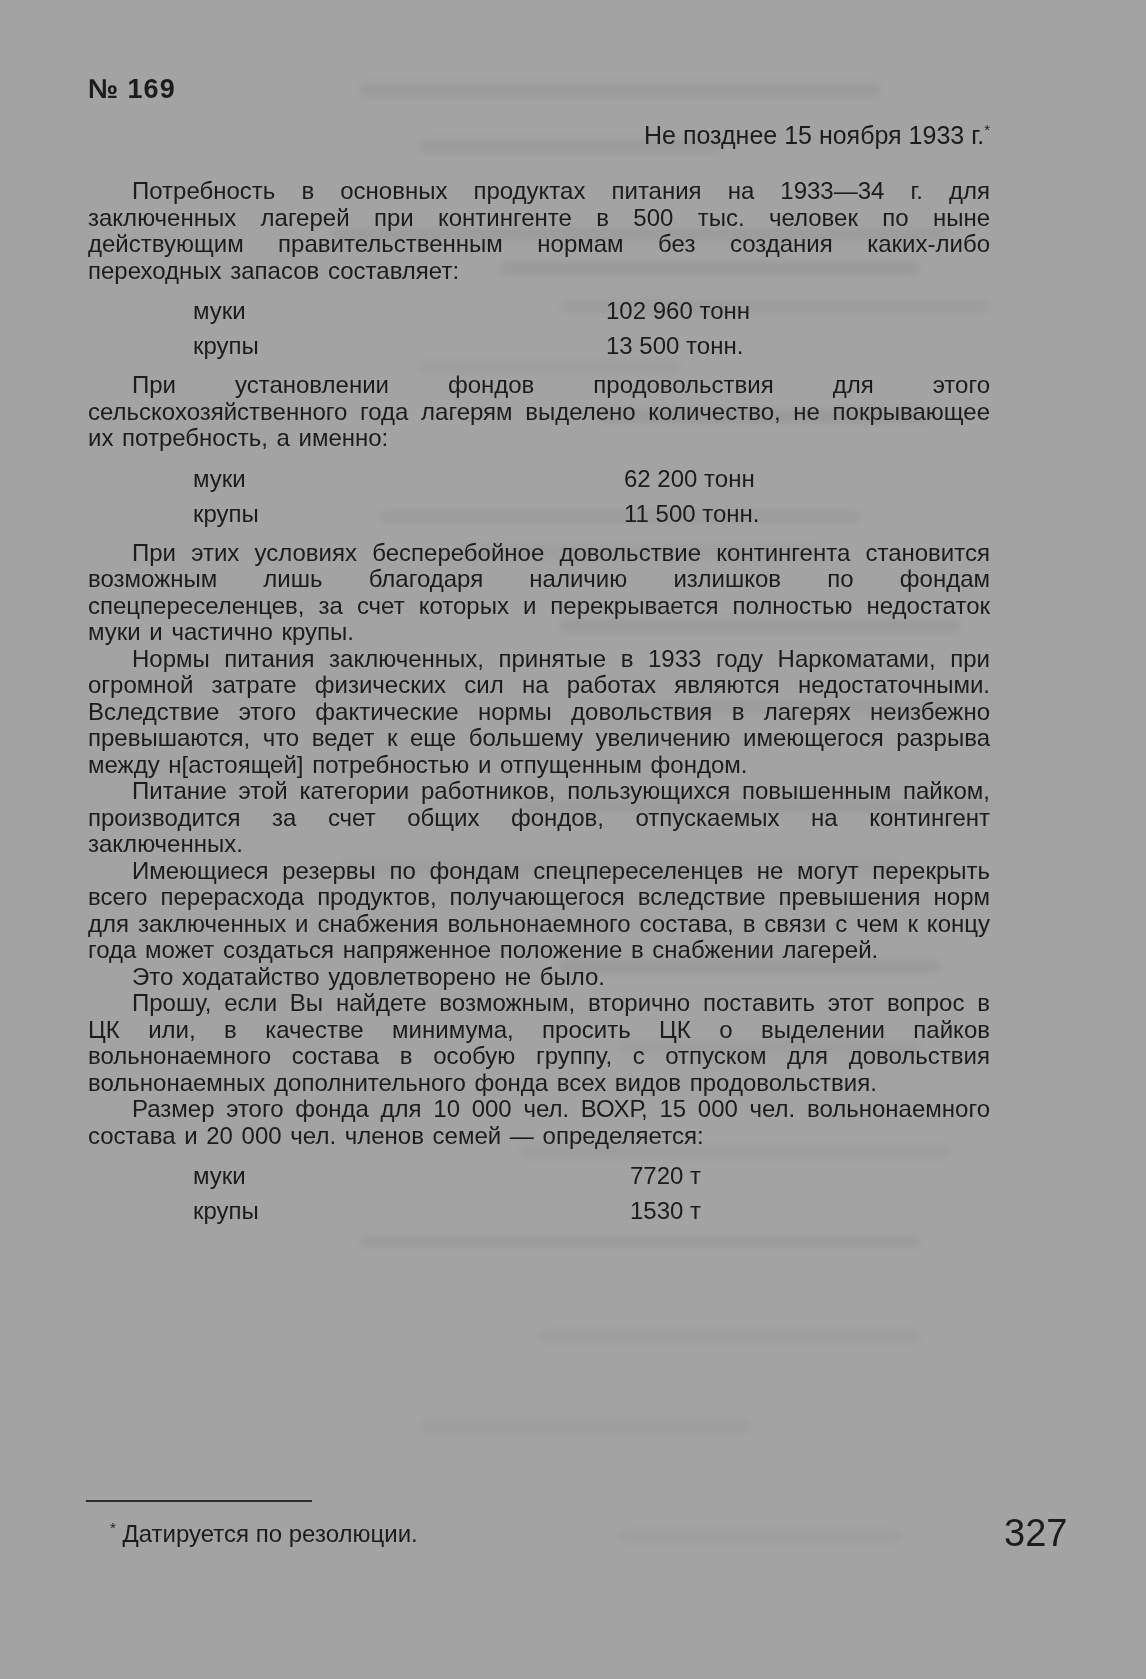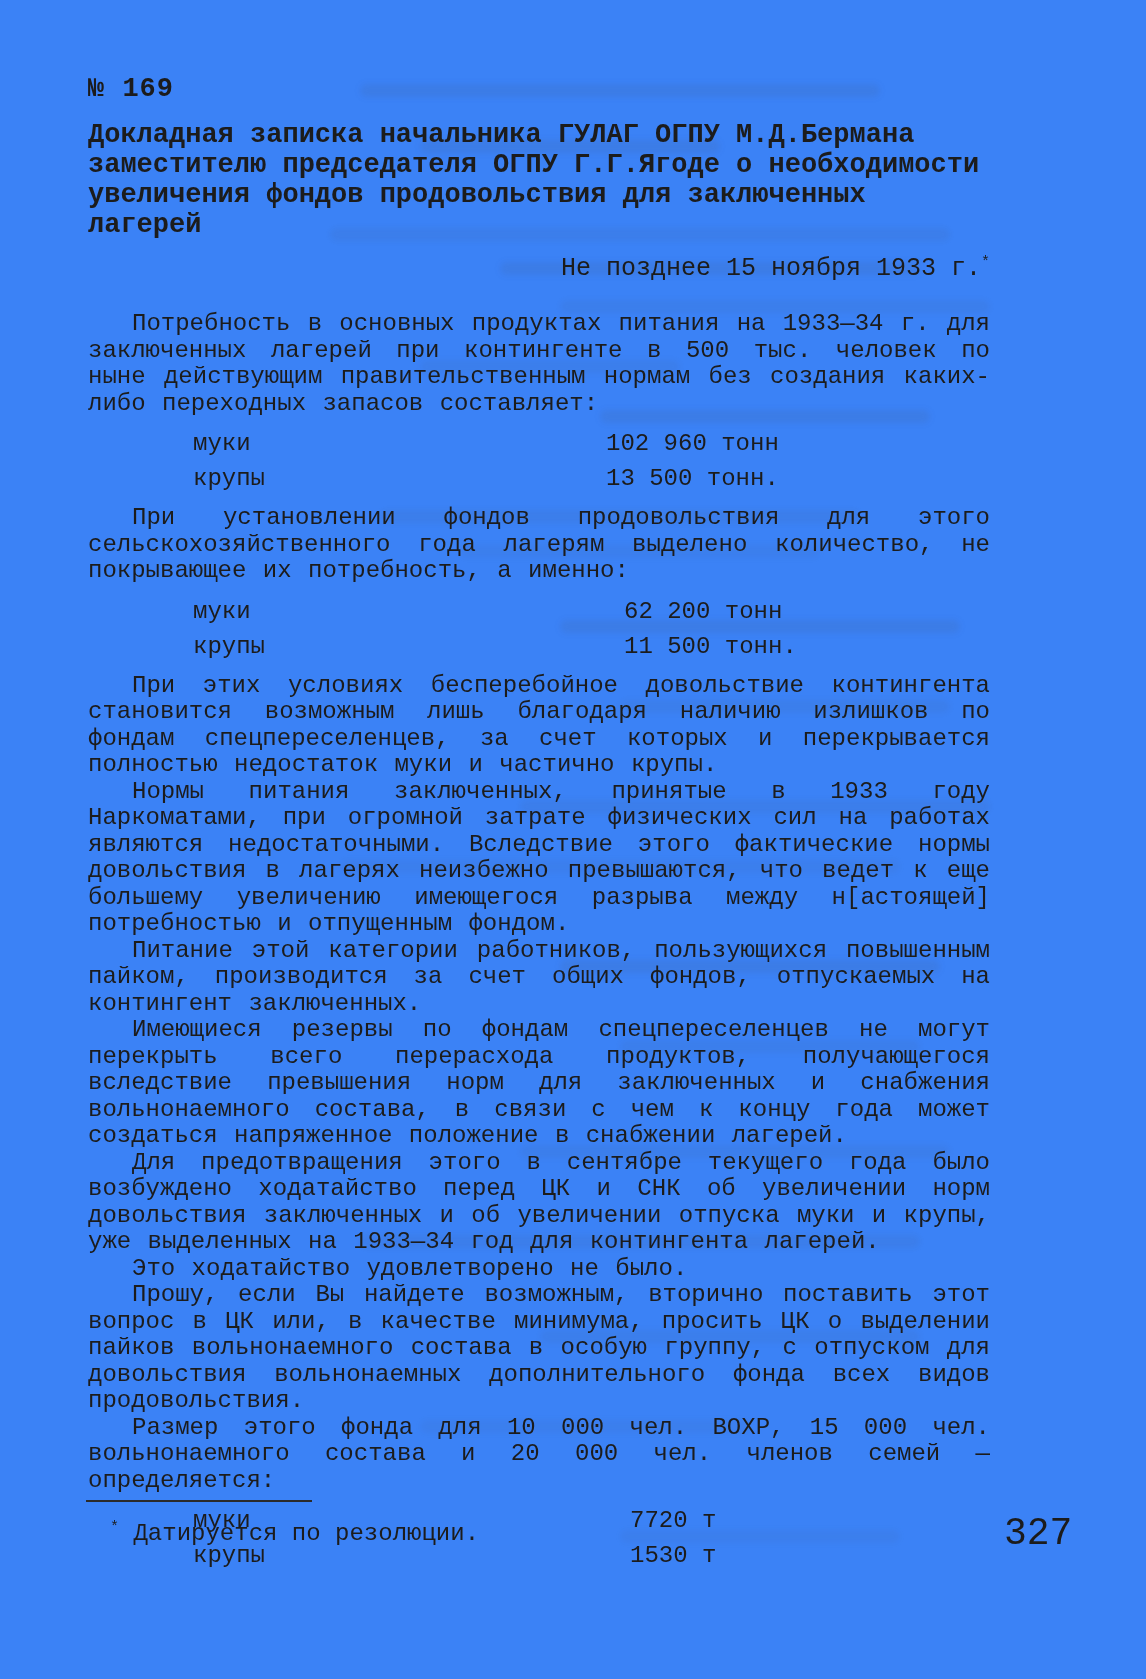--- a/index.html
+++ b/index.html
@@ -1,22 +1,22 @@
 <!DOCTYPE html>
 <html lang="ru"><head>
 <meta charset="utf-8">
 <style>
   html,body{margin:0;padding:0;background:#e8e8e6;}
   .page{
     position:relative;
     width:1146px;height:1679px;
     margin:0 auto;
-    background:#3b82f6;
+    background:#a3a3a3;
     color:#1c1c1c;
-    font-family:Liberation Mono, monospace;
+    font-family:Liberation Sans, sans-serif;
     overflow:hidden;
   }
   
   .bleed{position:absolute;inset:0;pointer-events:none;}
   .ghost{
     position:absolute;height:13px;border-radius:7px;
     background:rgba(70,70,75,0.09);
     filter:blur(3px);
   }
   .content{position:absolute;left:88px;top:74px;width:902px;}
@@ -67,25 +67,20 @@
     <div class="ghost" style="left:360px;top:1235px;width:560px;opacity:.8;"></div>
     <div class="ghost" style="left:540px;top:1330px;width:380px;opacity:.7;"></div>
     <div class="ghost" style="left:420px;top:1420px;width:330px;opacity:.6;"></div>
     <div class="ghost" style="left:620px;top:1530px;width:280px;opacity:.6;"></div>
   </div>
 
   <div class="content">
 
     <div class="doc-number">№ 169</div>
 
-    <h1 class="title">
-      <span class="title-line">Докладная записка начальника ГУЛАГ ОГПУ М.Д.Бермана</span>
-      <span class="title-line">заместителю председателя ОГПУ Г.Г.Ягоде о необходимости</span>
-      <span class="title-line">увеличения фондов продовольствия для заключенных лагерей</span>
-    </h1>
 
     <div class="date-line"><span>Не позднее 15 ноября 1933 г.</span><sup class="marker">*</sup></div>
 
 
     <p class="body-par">Потребность в основных продуктах питания на 1933—34 г. для заключенных лагерей при контингенте в 500 тыс. человек по ныне действующим правительственным нормам без создания каких-либо переходных запасов составляет:</p>
 
     <div class="doc-list l1">
       <div class="row">
         <span class="label">муки</span>
         <span class="value">102 960 тонн</span>
@@ -106,21 +101,20 @@
       <div class="row">
         <span class="label">крупы</span>
         <span class="value">11 500 тонн.</span>
       </div>
     </div>
 
     <p class="body-par">При этих условиях бесперебойное довольствие контингента становится возможным лишь благодаря наличию излишков по фондам спецпереселенцев, за счет которых и перекрывается полностью недостаток муки и частично крупы.</p>
     <p class="body-par">Нормы питания заключенных, принятые в 1933 году Наркоматами, при огромной затрате физических сил на работах являются недостаточными. Вследствие этого фактические нормы довольствия в лагерях неизбежно превышаются, что ведет к еще большему увеличению имеющегося разрыва между н[астоящей] потребностью и отпущенным фондом.</p>
     <p class="body-par">Питание этой категории работников, пользующихся повышенным пайком, производится за счет общих фондов, отпускаемых на контингент заключенных.</p>
     <p class="body-par">Имеющиеся резервы по фондам спецпереселенцев не могут перекрыть всего перерасхода продуктов, получающегося вследствие превышения норм для заключенных и снабжения вольнонаемного состава, в связи с чем к концу года может создаться напряженное положение в снабжении лагерей.</p>
-    <p class="body-par">Для предотвращения этого в сентябре текущего года было возбуждено ходатайство перед ЦК и СНК об увеличении норм довольствия заключенных и об увеличении отпуска муки и крупы, уже выделенных на 1933—34 год для контингента лагерей.</p>
     <p class="body-par">Это ходатайство удовлетворено не было.</p>
     <p class="body-par">Прошу, если Вы найдете возможным, вторично поставить этот вопрос в ЦК или, в качестве минимума, просить ЦК о выделении пайков вольнонаемного состава в особую группу, с отпуском для довольствия вольнонаемных дополнительного фонда всех видов продовольствия.</p>
     <p class="body-par">Размер этого фонда для 10 000 чел. ВОХР, 15 000 чел. вольнонаемного состава и 20 000 чел. членов семей — определяется:</p>
 
     <div class="doc-list l3">
       <div class="row">
         <span class="label">муки</span>
         <span class="value">7720 т</span>
       </div>
       <div class="row">

